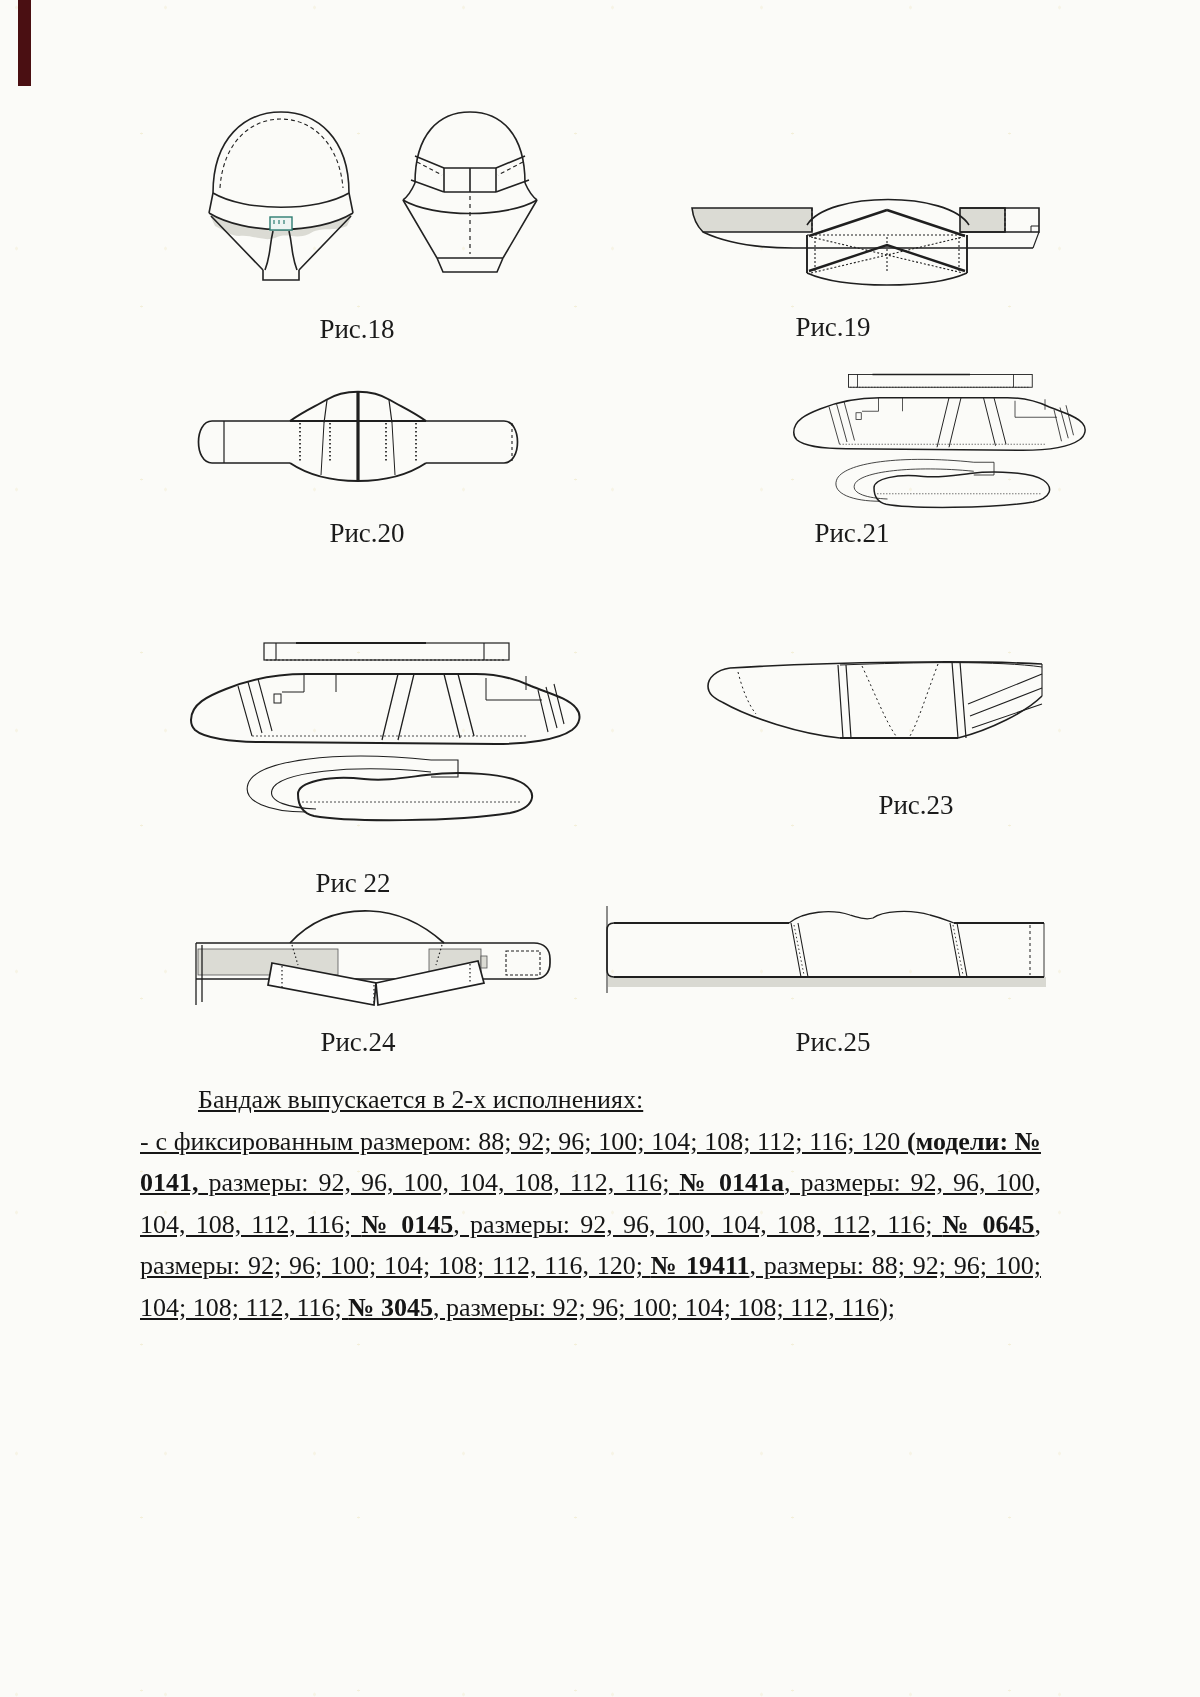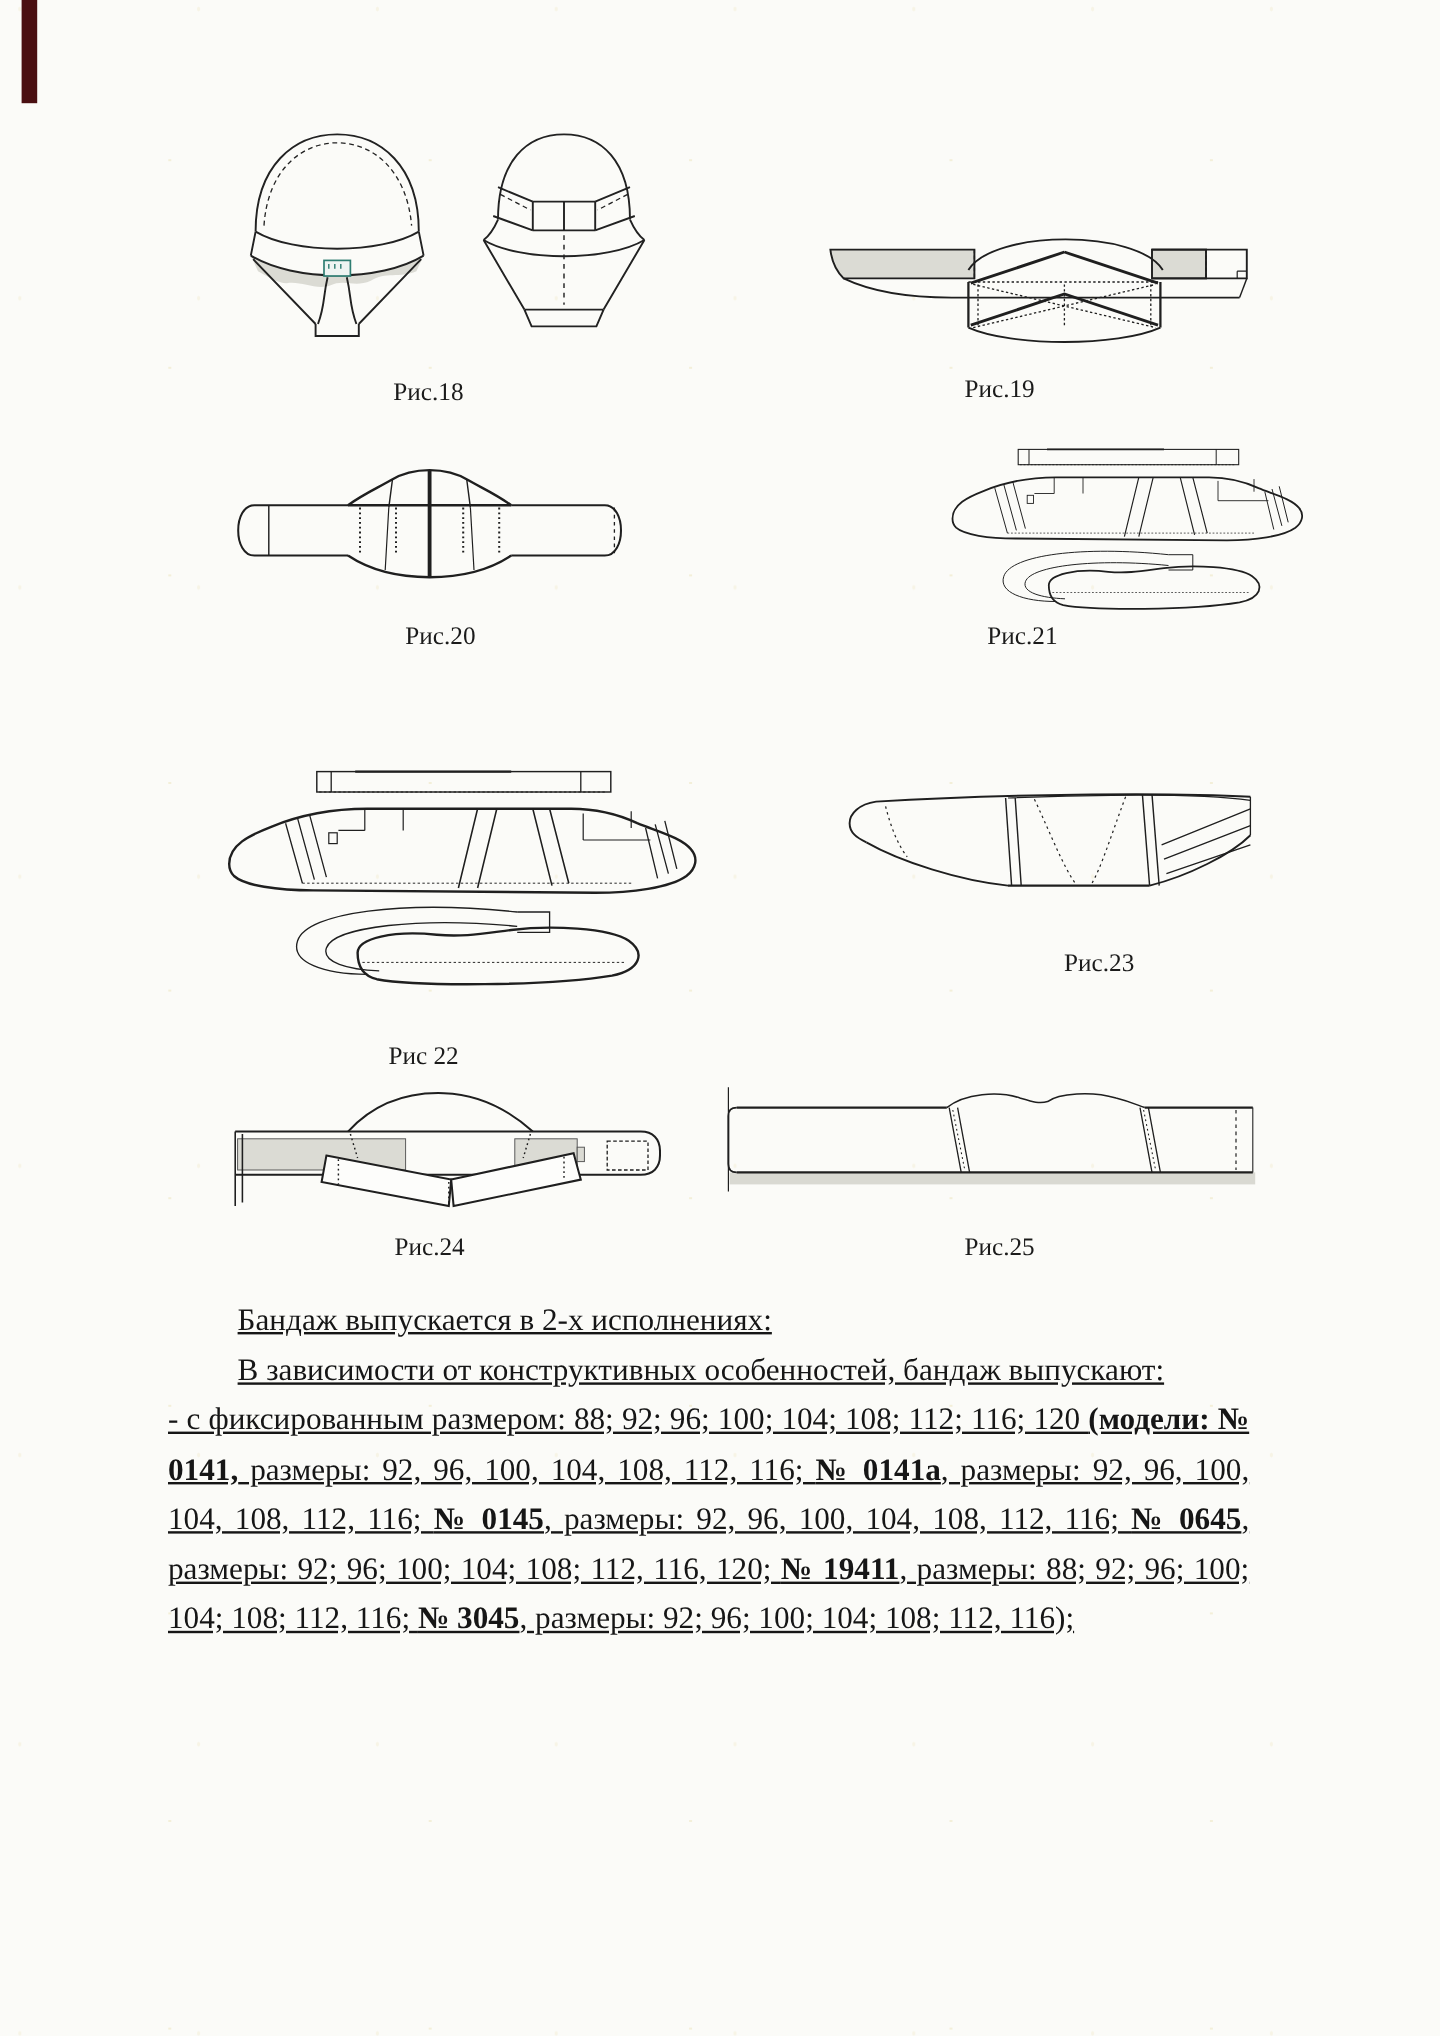--- a/index.html
+++ b/index.html
@@ -9,21 +9,21 @@
     background-image:
       radial-gradient(#f3efd9 1px, transparent 1.4px),
       radial-gradient(#f7f4e6 1px, transparent 1.4px);
     background-size:217px 173px, 149px 241px;
     background-position:33px 47px, 91px 128px;
     font-family:"Liberation Serif", serif;
     color:#1c1c1c;
   }
   .artifact{position:absolute;left:18px;top:0;width:13px;height:86px;background:#4a0f12;}
   .fig{position:absolute;}
-  .caption{position:absolute;transform:translateX(-50%);font-size:21px;white-space:nowrap;color:#1b1b1b;}
+  .caption{position:absolute;transform:translateX(-50%);font-size:27px;white-space:nowrap;color:#1b1b1b;}
   .textblock{
     position:absolute;left:140px;top:1079px;width:901px;
     font-size:26px;line-height:41.5px;text-align:justify;color:#161616;
   }
   .textblock p{margin:0;padding:0;text-decoration:underline;}
   p.indent{text-indent:58px;}
   .textblock b{font-weight:bold;}
   .defs{position:absolute;width:0;height:0;}
 </style>
 </head>
@@ -184,17 +184,16 @@
       <path d="M202,27 L212,77" stroke-dasharray="1.5 2.5" stroke-width="0.9"></path>
       <path d="M358,25 L368,79 M365,25 L375,79" stroke-width="1.1"></path>
       <path d="M361,27 L371,77" stroke-dasharray="1.5 2.5" stroke-width="0.9"></path>
       <path d="M438,27 V77" stroke-dasharray="3 3" stroke-width="1"></path>
     </g>
   </svg>
   <div class="caption" style="left:833px;top:1027px">Рис.25</div>
 
   <div class="textblock">
     <p class="indent"><span>Бандаж выпускается в 2-х исполнениях:</span></p>
-    <p class="indent"><span>В зависимости от конструктивных особенностей, бандаж выпускают:</span></p>
     <p><span>- с фиксированным размером: 88; 92; 96; 100; 104; 108; 112; 116; 120 </span><b>(модели: № 0141,</b><span> размеры: 92, 96, 100, 104, 108, 112, 116; </span><b>№ 0141а</b><span>, размеры: 92, 96, 100, 104, 108, 112, 116; </span><b>№ 0145</b><span>, размеры: 92, 96, 100, 104, 108, 112, 116; </span><b>№ 0645</b><span>, размеры: 92; 96; 100; 104; 108; 112, 116, 120; </span><b>№ 19411</b><span>, размеры: 88; 92; 96; 100; 104; 108; 112, 116; </span><b>№ 3045</b><span>, размеры: 92; 96; 100; 104; 108; 112, 116);</span></p>
   </div>
 
 </div>
 
 </body></html>

